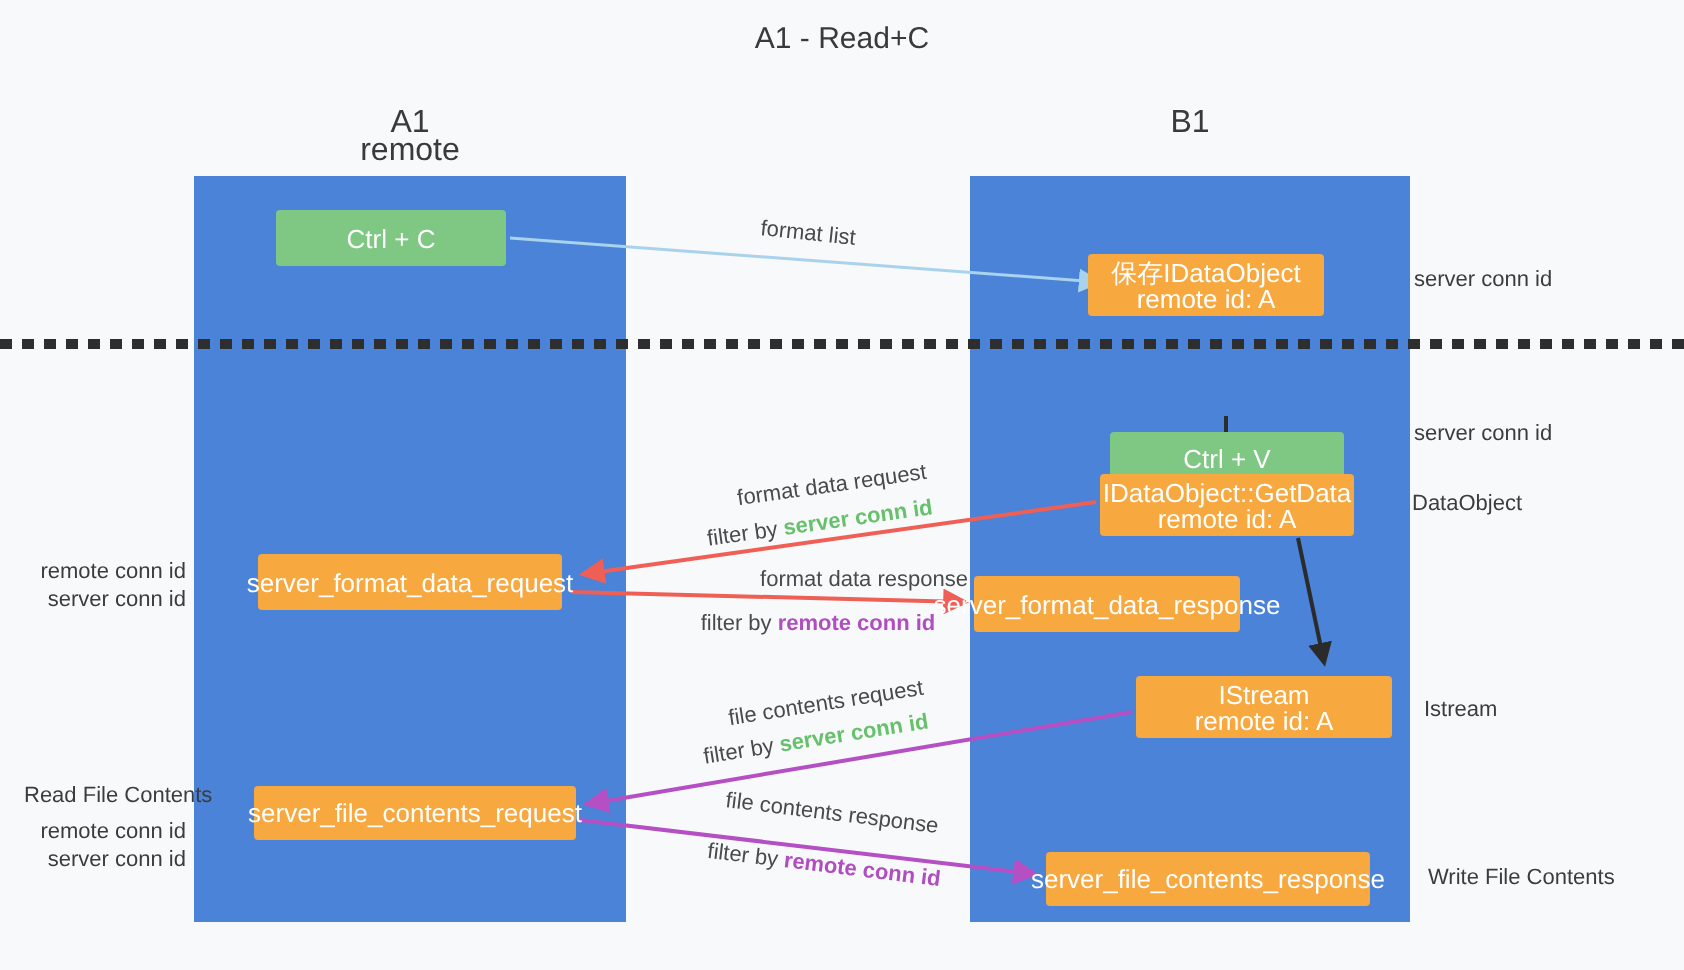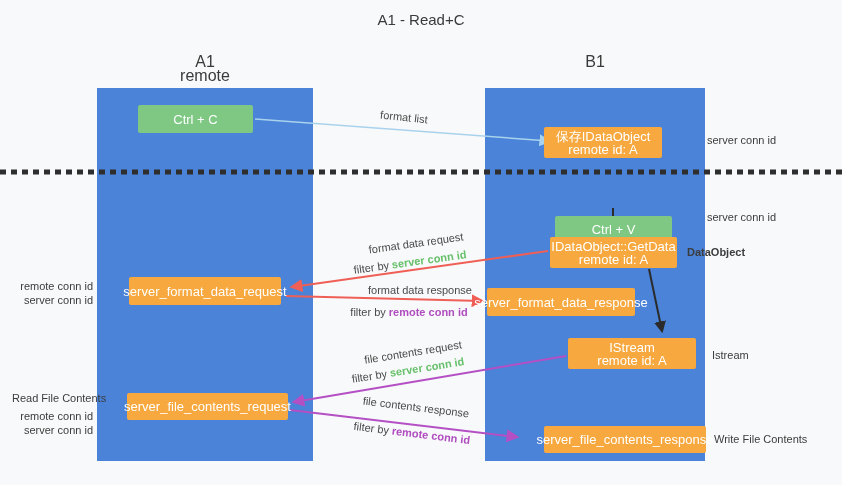--- a/index.html
+++ b/index.html
@@ -116,49 +116,49 @@
 
   <div class="node orange" style="left:550px;top:237px;width:127px;height:31px;align-items:center;">
     <span>IDataObject::GetData</span>
     <span>remote id: A</span>
   </div>
 
   <div class="node orange" style="left:129px;top:277px;width:152px;height:28px;">
     <span>server_format_data_request</span>
   </div>
 
-  <div class="node orange" style="left:487px;top:288px;width:148px;height:28px;">
+  <div class="node orange" style="left:487px;top:288px;width:133px;height:28px;">
     <span>server_format_data_response</span>
   </div>
 
   <div class="node orange" style="left:568px;top:338px;width:128px;height:31px;">
     <span>IStream</span>
     <span>remote id: A</span>
   </div>
 
   <div class="node orange" style="left:127px;top:393px;width:161px;height:27px;">
     <span>server_file_contents_request</span>
   </div>
 
-  <div class="node orange" style="left:523px;top:426px;width:162px;height:27px;margin-left:21px;">
+  <div class="node orange" style="left:523px;top:426px;width:162px;height:27px;">
     <span>server_file_contents_response</span>
   </div>
 
   <div class="alabel" style="left:404px;top:117px;transform:translate(-50%,-50%) rotate(6deg);">
     <span>format list</span>
   </div>
 
   <div class="alabel" style="left:416px;top:243px;transform:translate(-50%,-50%) rotate(-8deg);">
     <span>format data request</span>
   </div>
   <div class="alabel" style="left:410px;top:262px;transform:translate(-50%,-50%) rotate(-8deg);">
     <span>filter by</span><span class="g sp">server conn id</span>
   </div>
 
-  <div class="alabel" style="left:420px;top:290px;transform:translate(-50%,-50%);text-align:right;">
+  <div class="alabel" style="left:432px;top:290px;transform:translate(-50%,-50%);text-align:right;">
     <span>format data response</span>
   </div>
   <div class="alabel" style="left:409px;top:312px;transform:translate(-50%,-50%);">
     <span>filter by</span><span class="p sp">remote conn id</span>
   </div>
 
   <div class="alabel" style="left:413px;top:352px;transform:translate(-50%,-50%) rotate(-9deg);">
     <span>file contents request</span>
   </div>
   <div class="alabel" style="left:408px;top:370px;transform:translate(-50%,-50%) rotate(-9deg);">
@@ -171,21 +171,21 @@
   <div class="alabel" style="left:412px;top:433px;transform:translate(-50%,-50%) rotate(7deg);">
     <span>filter by</span><span class="p sp">remote conn id</span>
   </div>
 
   <div class="side g" style="left:707px;top:133px;">
     <span>server conn id</span>
   </div>
   <div class="side g" style="left:707px;top:210px;">
     <span>server conn id</span>
   </div>
-  <div class="side" style="left:687px;top:245px;font-weight:bold;">
+  <div class="side" style="left:706px;top:245px;">
     <span>DataObject</span>
   </div>
   <div class="side" style="left:712px;top:348px;">
     <span>Istream</span>
   </div>
   <div class="side" style="left:714px;top:432px;">
     <span>Write File Contents</span>
   </div>
 
   <div class="side right-align p" style="left:0px;top:279px;width:93px;">

